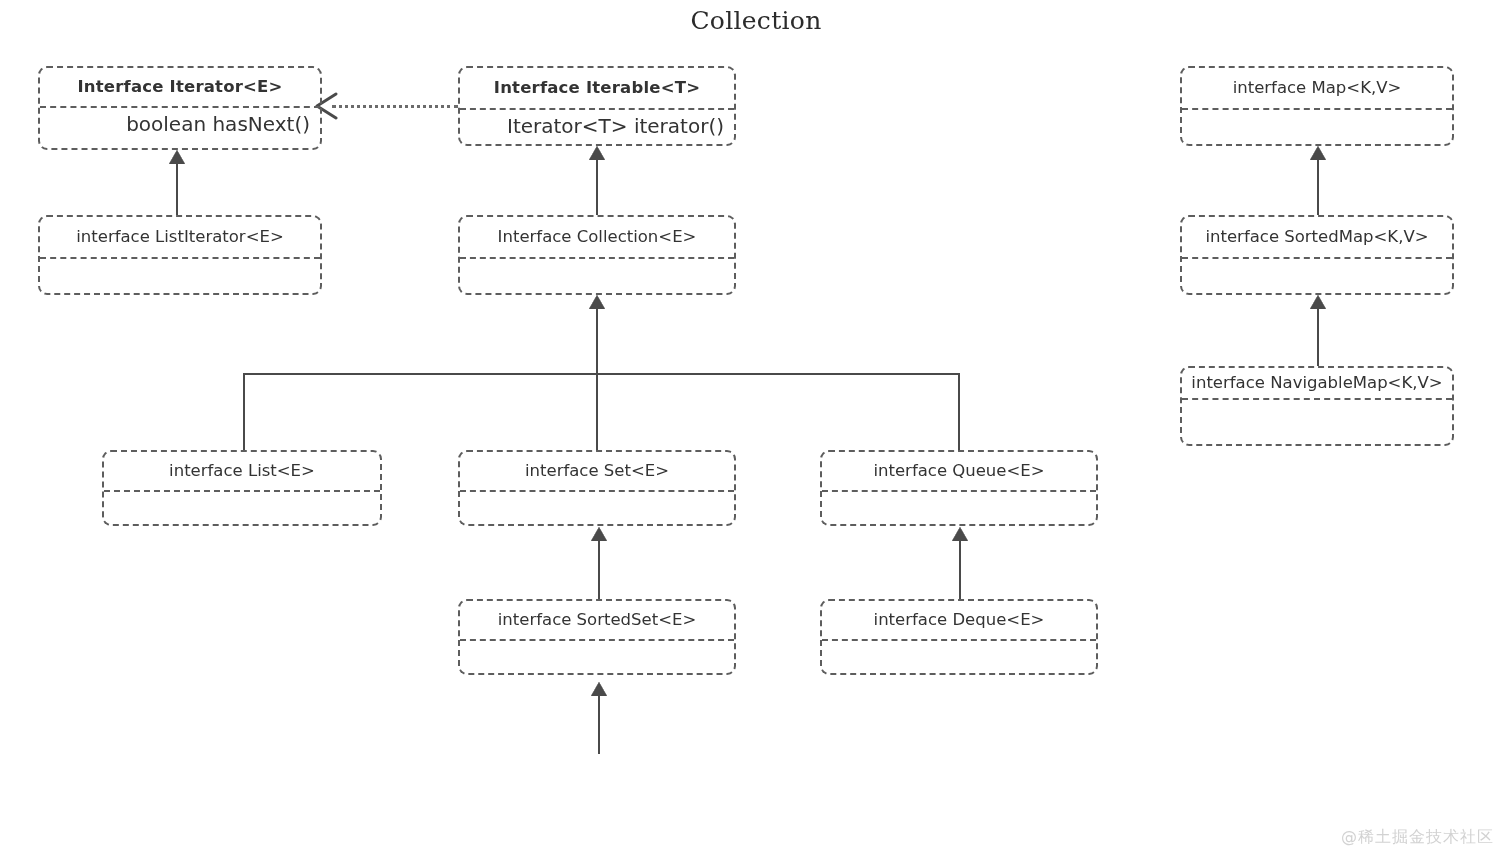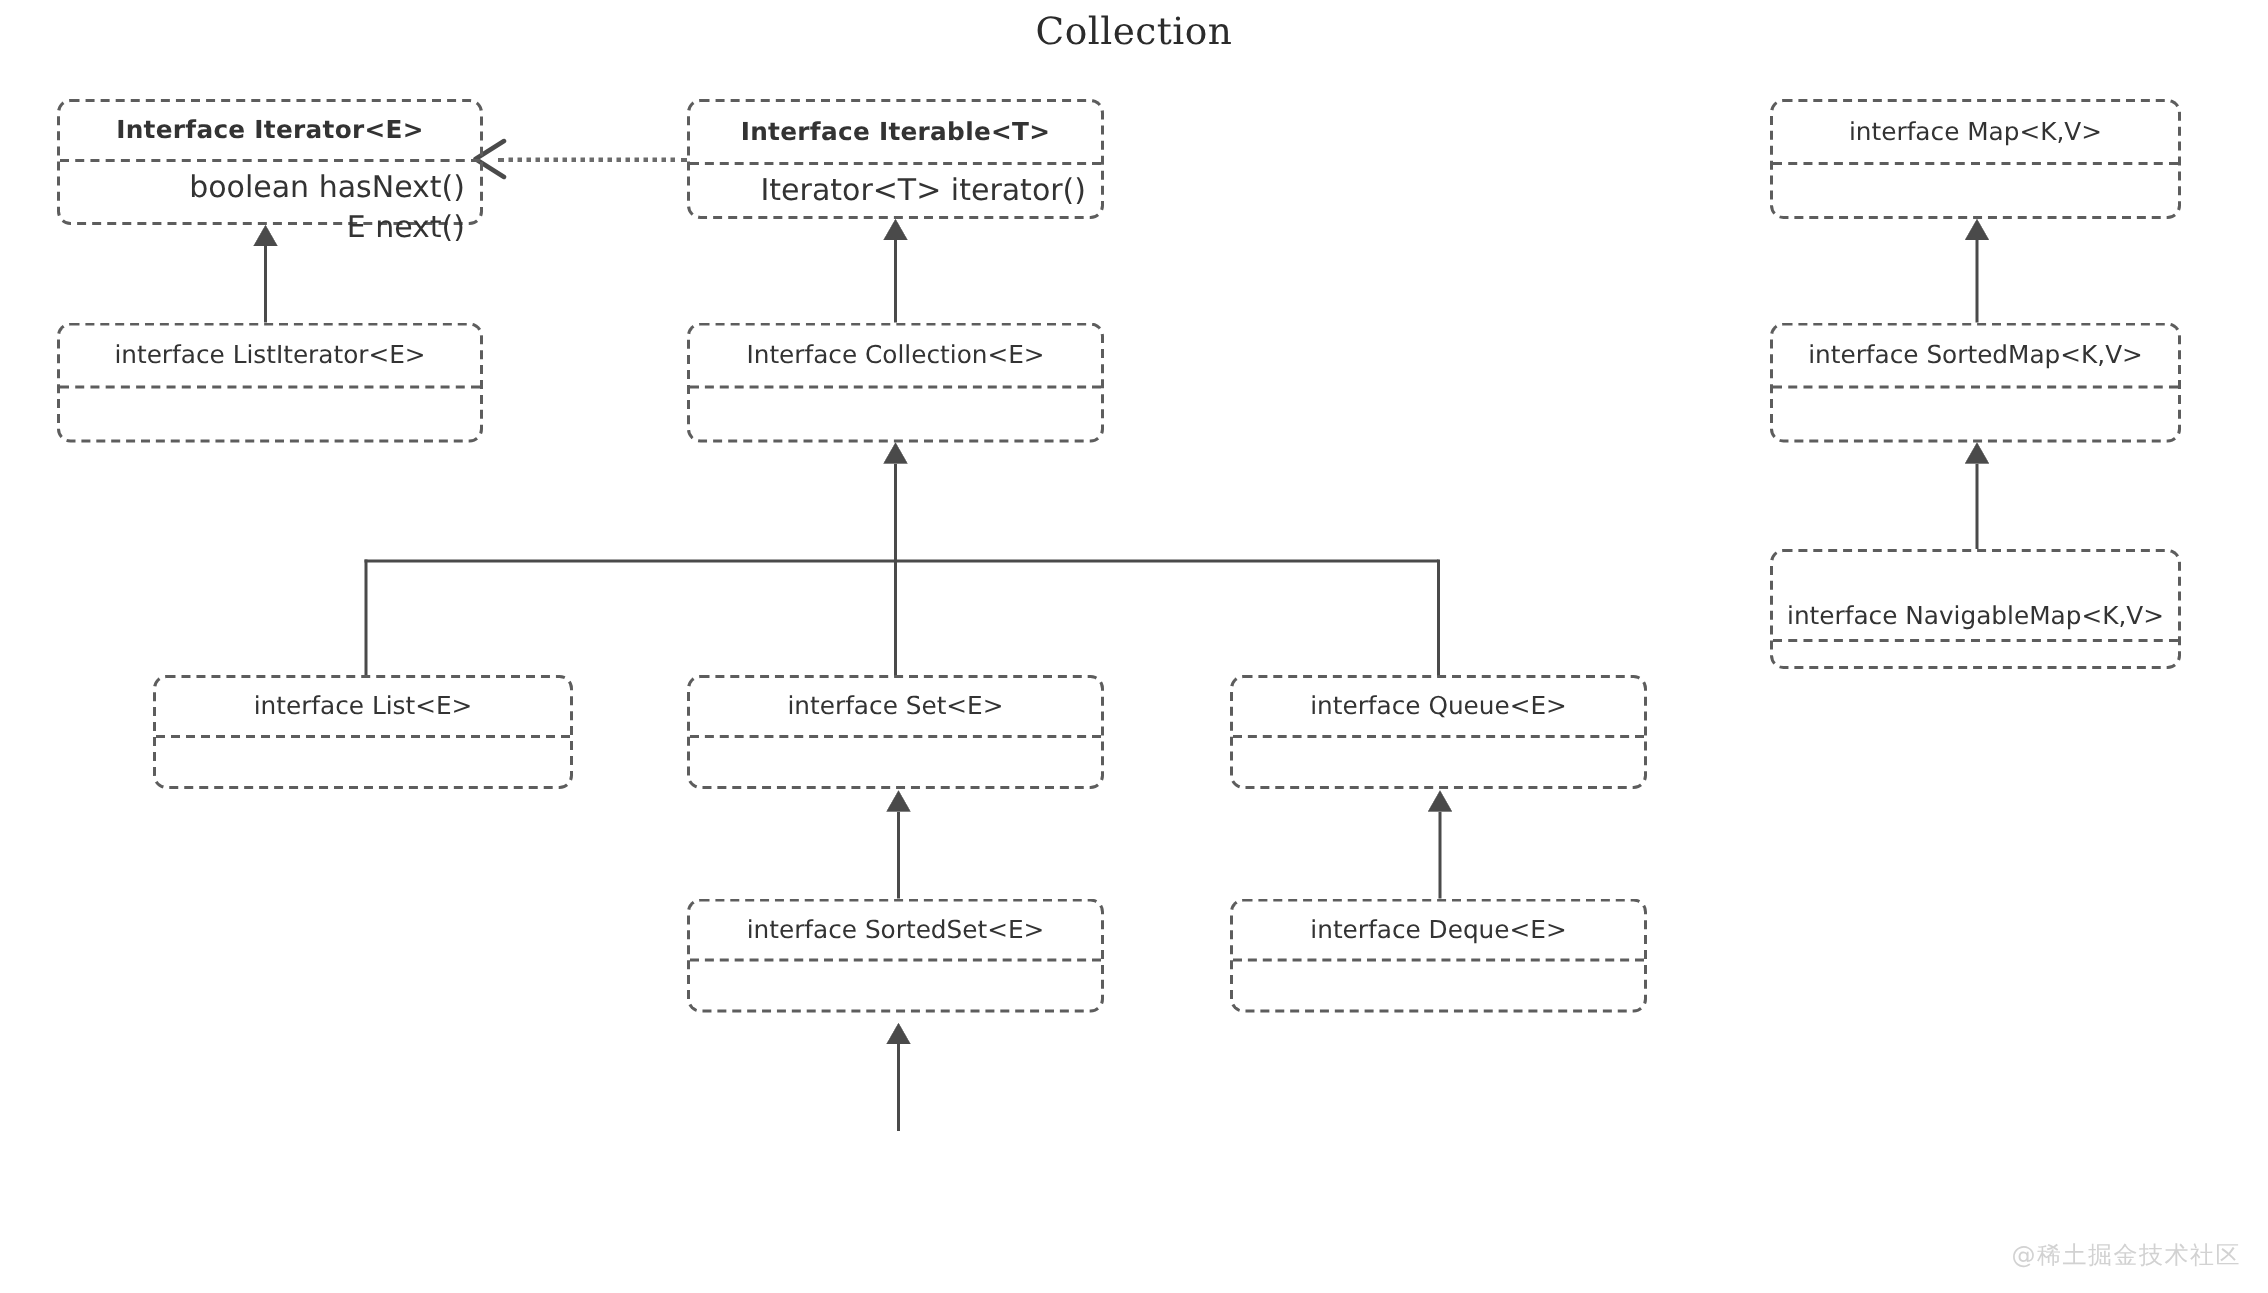--- a/index.html
+++ b/index.html
@@ -126,21 +126,20 @@
 
   <div class="vline" style="left:1317px;top:309px;height:57px;"></div>
   <div class="tri-wrap" style="left:1310px;top:295px;">
     <div class="tri-up"></div>
   </div>
 
   <div class="uml-box" style="left:38px;top:66px;width:284px;height:84px;">
     <div class="uml-title bold" style="height:40px;">Interface Iterator&lt;E&gt;</div>
     <div class="uml-body">
       <div>boolean hasNext()</div>
-      <div>E next()</div>
     </div>
   </div>
 
   <div class="uml-box" style="left:458px;top:66px;width:278px;height:80px;">
     <div class="uml-title bold" style="height:42px;">Interface Iterable&lt;T&gt;</div>
     <div class="uml-body">
       <div>Iterator&lt;T&gt; iterator()</div>
     </div>
   </div>
 
@@ -158,21 +157,21 @@
     <div class="uml-title" style="height:42px;">Interface Collection&lt;E&gt;</div>
     <div class="uml-body"></div>
   </div>
 
   <div class="uml-box" style="left:1180px;top:215px;width:274px;height:80px;">
     <div class="uml-title" style="height:42px;">interface SortedMap&lt;K,V&gt;</div>
     <div class="uml-body"></div>
   </div>
 
   <div class="uml-box" style="left:1180px;top:366px;width:274px;height:80px;">
-    <div class="uml-title overflow" style="height:32px;margin-top:28px;">interface NavigableMap&lt;K,V&gt;</div>
+    <div class="uml-title overflow" style="height:32px;">interface NavigableMap&lt;K,V&gt;</div>
     <div class="uml-body"></div>
   </div>
 
   <div class="uml-box" style="left:102px;top:450px;width:280px;height:76px;">
     <div class="uml-title" style="height:40px;">interface List&lt;E&gt;</div>
     <div class="uml-body"></div>
   </div>
 
   <div class="uml-box" style="left:458px;top:450px;width:278px;height:76px;">
     <div class="uml-title" style="height:40px;">interface Set&lt;E&gt;</div>

